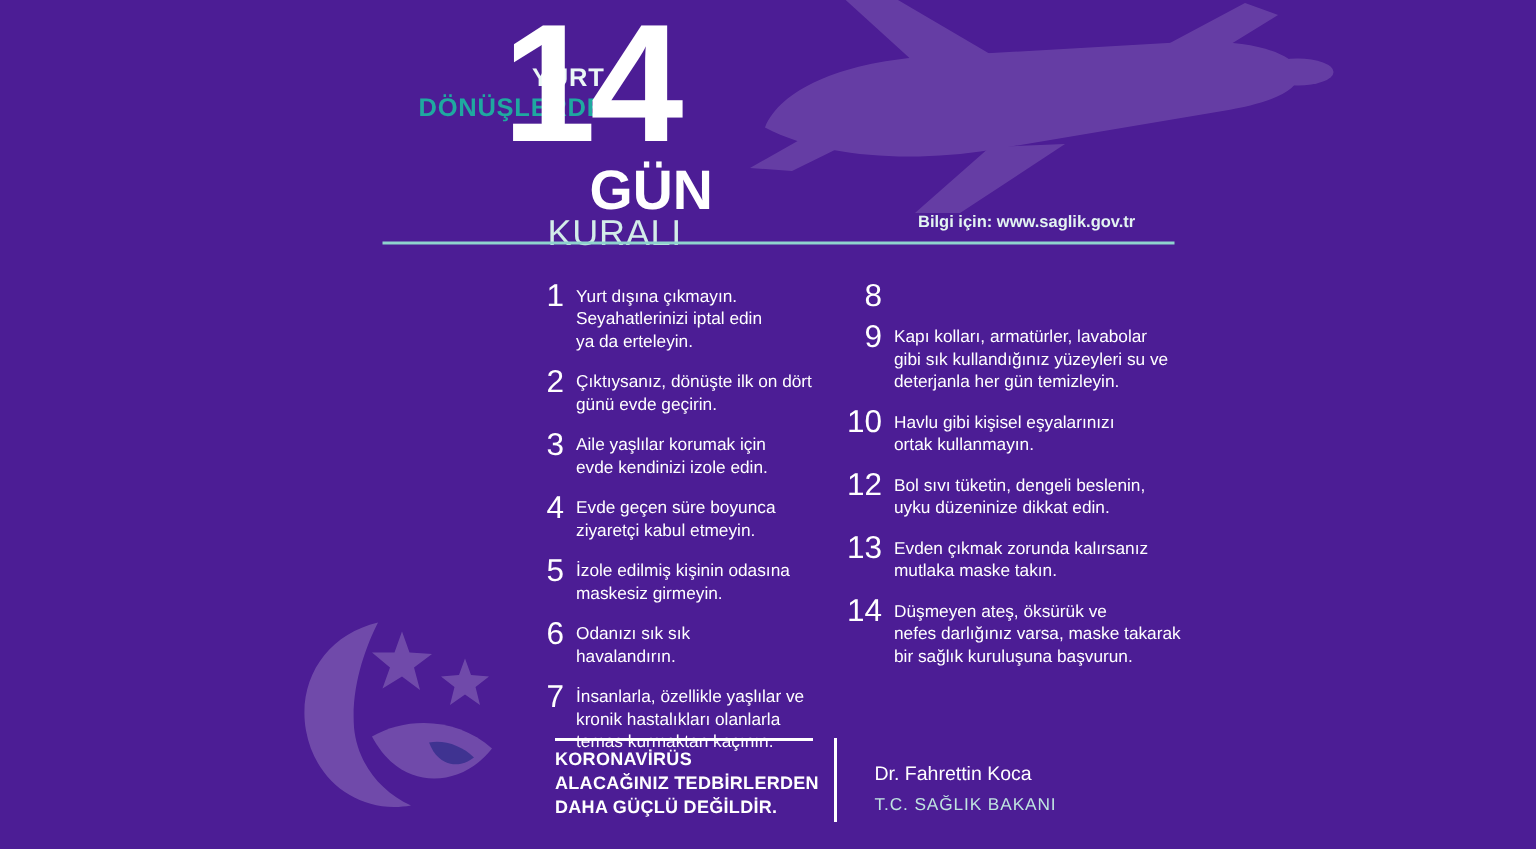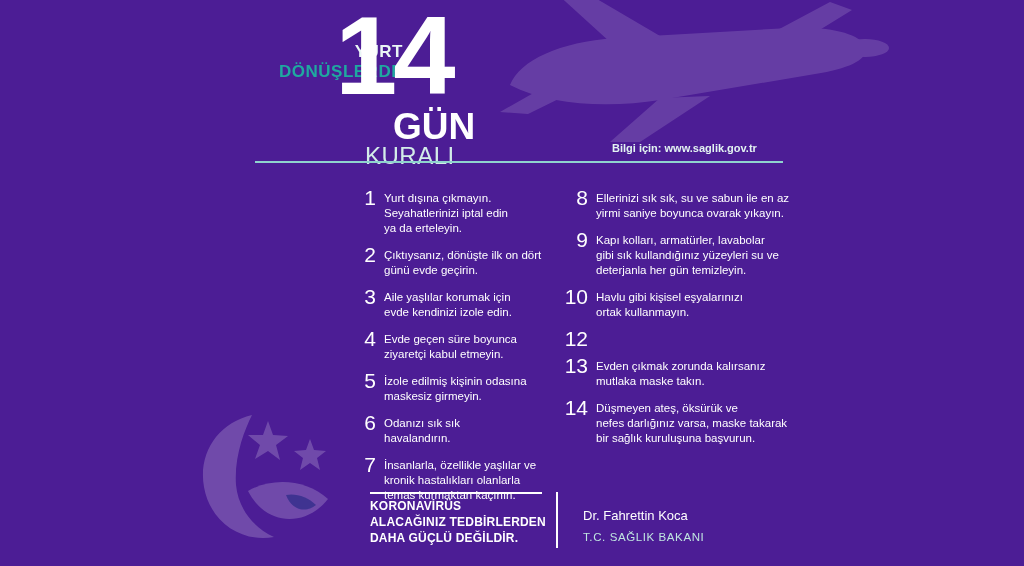--- a/index.html
+++ b/index.html
@@ -268,36 +268,36 @@
       <div class="num">7</div>
       <div class="txt">İnsanlarla, özellikle yaşlılar ve
 kronik hastalıkları olanlarla
 temas kurmaktan kaçının.</div>
     </div>
   </div>
 
   <div class="col col-right">
     <div class="item">
       <div class="num">8</div>
-      <div class="txt">Ellerinizi sık sık, su ve sabun ile en az
-yirmi saniye boyunca ovarak yıkayın.</div>
     </div>
     <div class="item">
       <div class="num">9</div>
       <div class="txt">Kapı kolları, armatürler, lavabolar
 gibi sık kullandığınız yüzeyleri su ve
 deterjanla her gün temizleyin.</div>
     </div>
     <div class="item">
       <div class="num">10</div>
       <div class="txt">Havlu gibi kişisel eşyalarınızı
 ortak kullanmayın.</div>
     </div>
     <div class="item">
       <div class="num">12</div>
+      <div class="txt">Bol sıvı tüketin, dengeli beslenin,
+uyku düzeninize dikkat edin.</div>
     </div>
     <div class="item">
       <div class="num">13</div>
       <div class="txt">Evden çıkmak zorunda kalırsanız
 mutlaka maske takın.</div>
     </div>
     <div class="item">
       <div class="num">14</div>
       <div class="txt">Düşmeyen ateş, öksürük ve
 nefes darlığınız varsa, maske takarak

